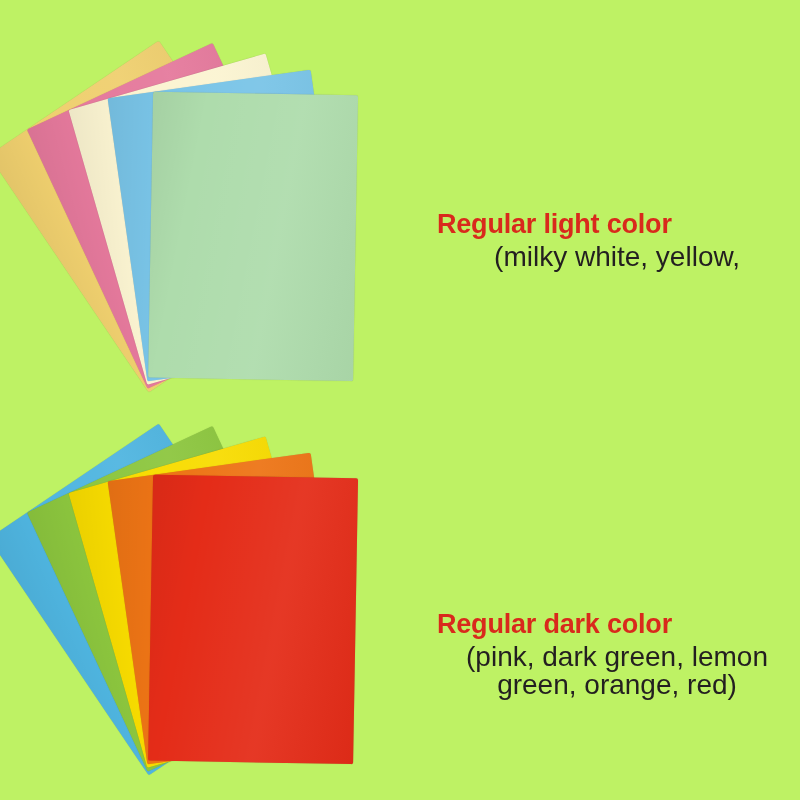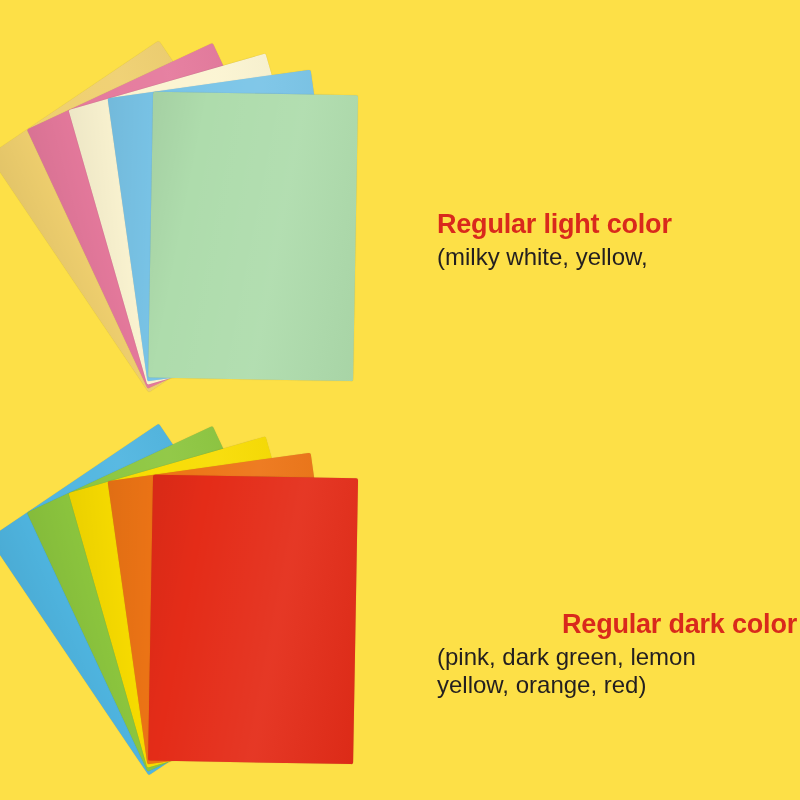--- a/index.html
+++ b/index.html
@@ -74,31 +74,32 @@
     font-weight: bold;
     font-size: 27px;
     line-height: 34px;
     letter-spacing: -0.2px;
     margin: 0 0 2px 0;
     white-space: nowrap;
   }
   .caption-sub {
     font-family: "Liberation Sans", sans-serif;
     font-weight: normal;
-    font-size: 24px;
+    font-size: 28px;
     line-height: 28px;
     color: #231f20;
     margin: 0;
+    text-align: center;
   }
   .caption-sub span { display: block; white-space: nowrap; }
 </style>
 </head>
 <body style="background: rgb(255, 255, 255);">
 
-<div id="stage" style="background: #fde047;">
+<div id="stage" style="background: #bef264;">
 
   <div class="fan" id="fan-light">
     <div class="sheet-wrap" style="transform: rotate(-34deg);">
       <div class="sheet" style="background: rgb(239, 207, 110);"></div>
     </div>
     <div class="sheet-wrap" style="transform: rotate(-25deg);">
       <div class="sheet" style="background: rgb(229, 121, 156);"></div>
     </div>
     <div class="sheet-wrap" style="transform: rotate(-16deg);">
       <div class="sheet" style="background: rgb(251, 244, 209);"></div>
@@ -130,20 +131,20 @@
   </div>
 
   <div class="caption" id="caption-light">
     <p class="caption-title" style="color: rgb(217, 41, 28);">Regular light color</p>
     <p class="caption-sub" style="color: rgb(35, 31, 32);">
       <span>(milky white, yellow,</span>
     </p>
   </div>
 
   <div class="caption" id="caption-dark">
-    <p class="caption-title" style="color: rgb(217, 41, 28); text-align: right;">Regular dark color</p>
+    <p class="caption-title" style="color: rgb(217, 41, 28);">Regular dark color</p>
     <p class="caption-sub" style="color: rgb(35, 31, 32);">
       <span>(pink, dark green, lemon</span>
-      <span>yellow, orange, red)</span>
+      <span>green, orange, red)</span>
     </p>
   </div>
 
 </div>
 
 </body></html>

